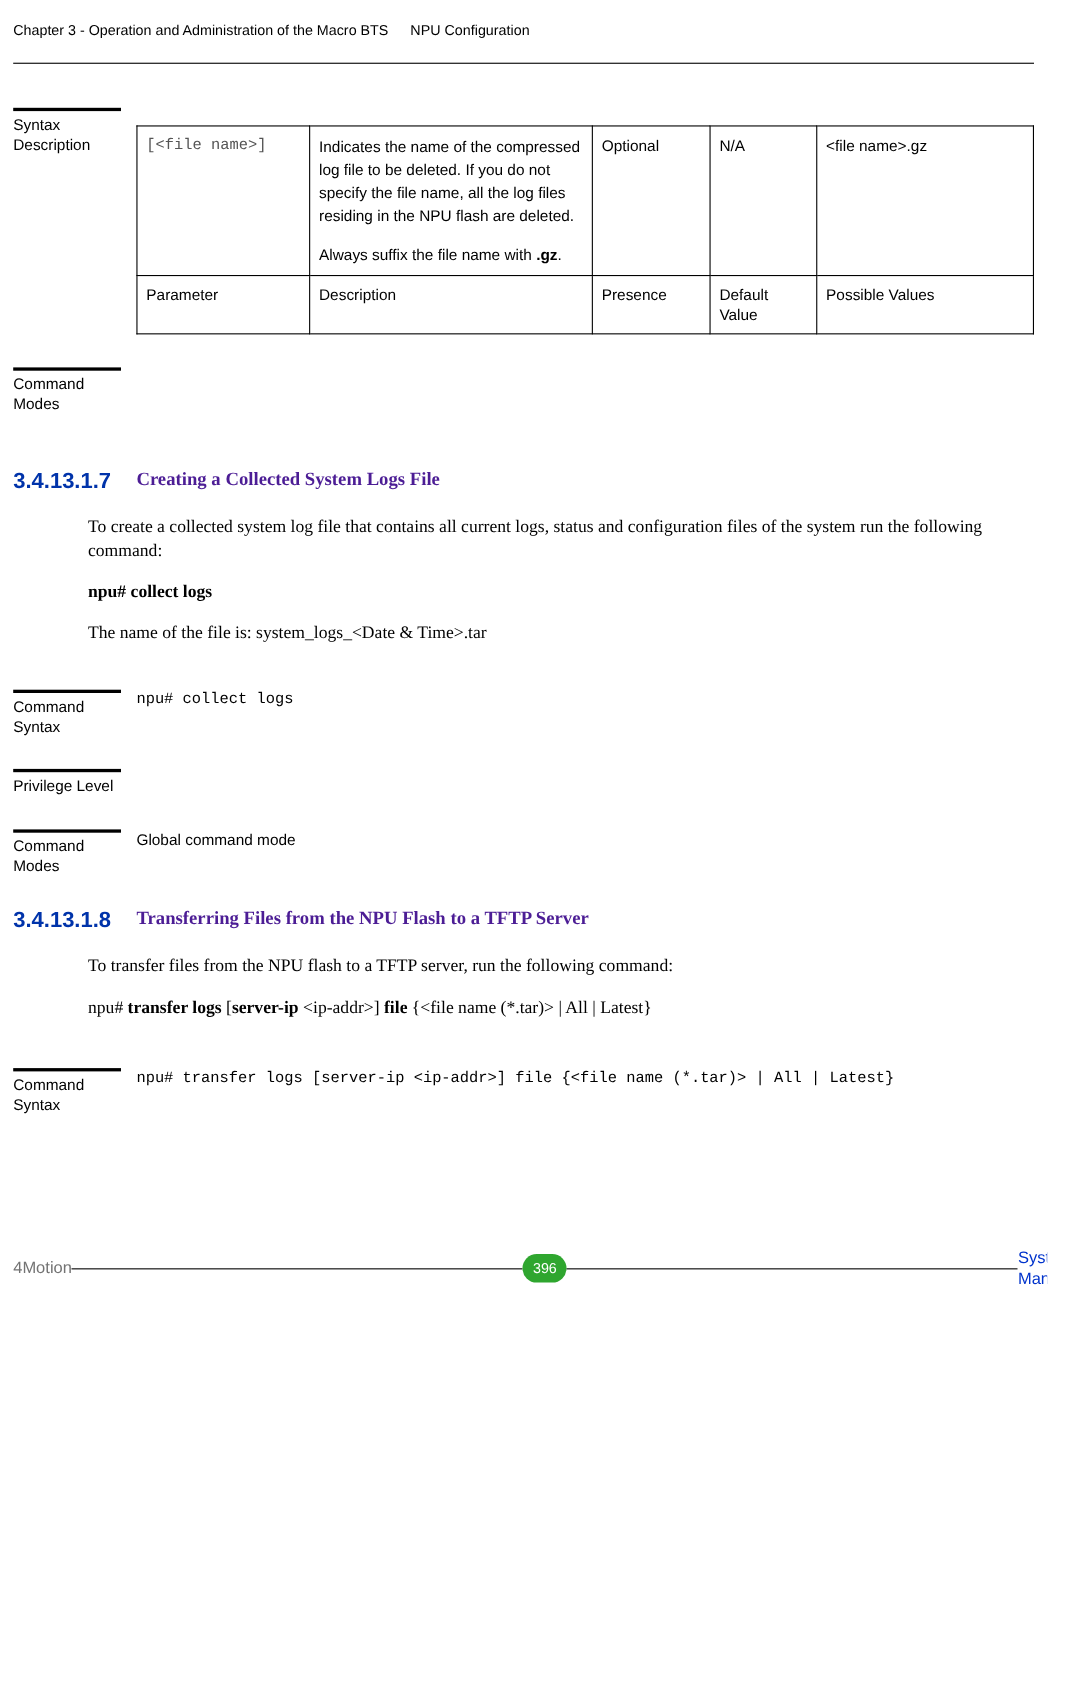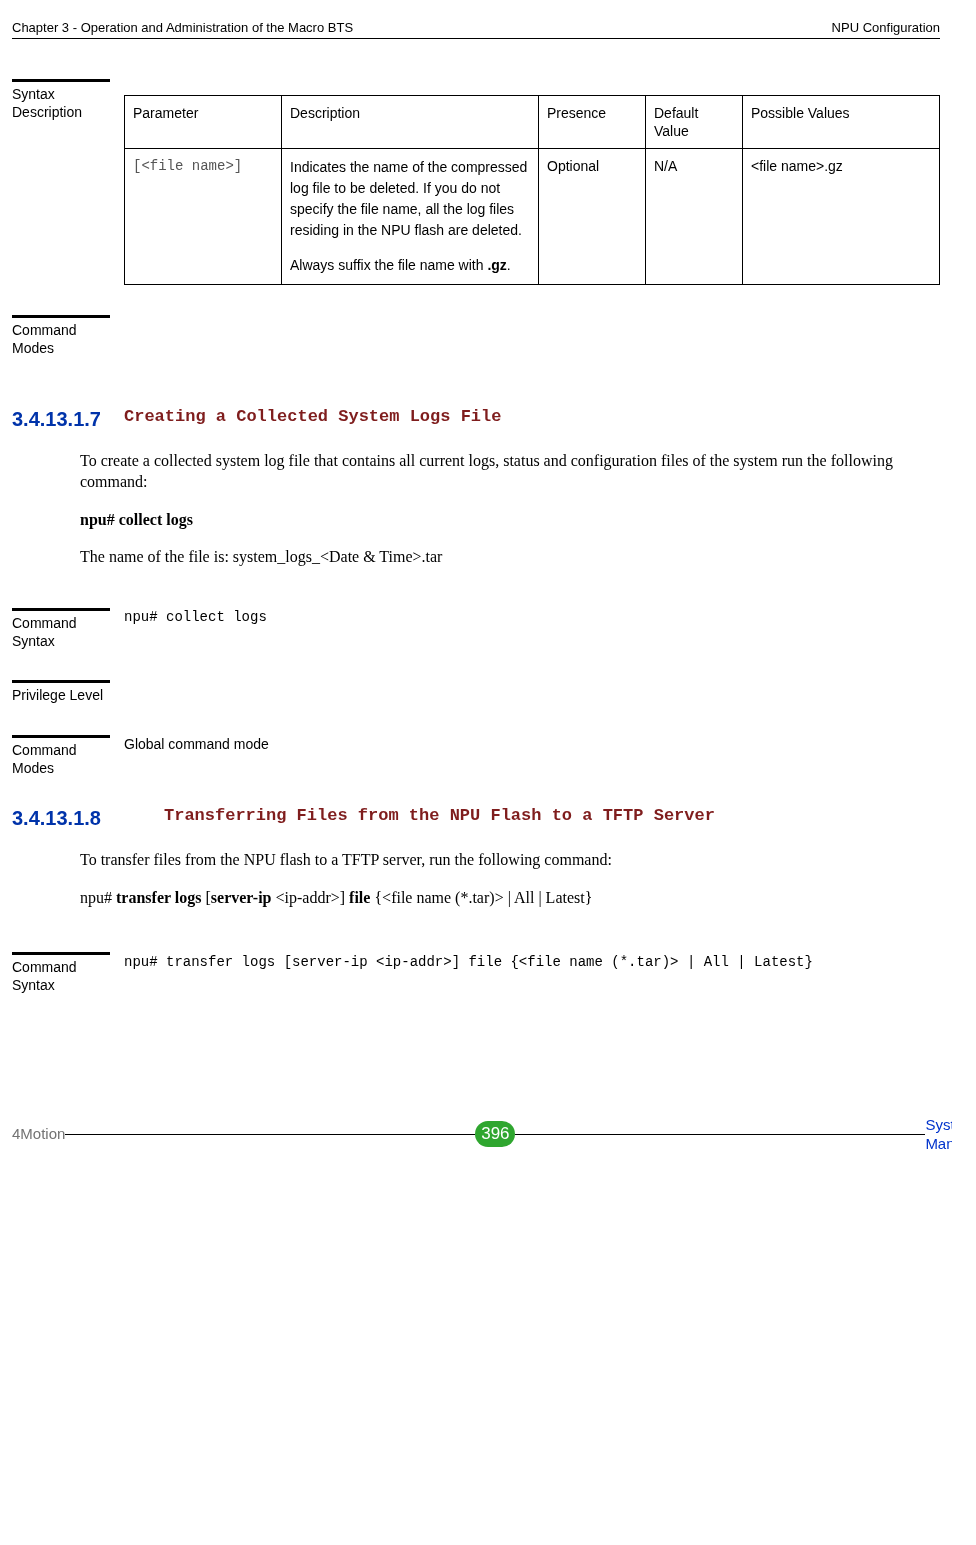--- a/index.html
+++ b/index.html
@@ -7,23 +7,24 @@
     font-size: 14px;
     color: #000;
     margin: 0;
     padding: 20px 12px 12px 12px;
     width: 952px;
     box-sizing: border-box;
     line-height: 1.3;
   }
   .header-row {
     display: flex;
-    justify-content: space-between;
+    justify-content: flex-start;
     font-size: 13px;
-    margin-bottom: 1px;
+    margin-bottom: 20px;
+    gap: 20px;
   }
   .header-line {
     border-bottom: 1px solid #000;
     margin-bottom: 40px;
   }
   .side-block {
     display: flex;
     align-items: flex-start;
     margin-bottom: 30px;
   }
@@ -70,24 +71,24 @@
     width: 98px;
     flex: 0 0 98px;
     color: #0033aa;
     font-size: 20px;
     font-weight: bold;
     font-family: Arial, Helvetica, sans-serif;
   }
   .sec-title {
     flex: 1;
     padding-left: 14px;
-    color: #7f1d1d;
+    color: #4c1d95;
     font-size: 17px;
     font-weight: bold;
-    font-family: Liberation Mono, monospace;
+    font-family: Liberation Serif, serif;
   }
   .body-text {
     margin-left: 68px;
     font-family: "Book Antiqua", Palatino, serif;
     font-size: 16px;
     margin-bottom: 16px;
     line-height: 1.35;
   }
   .body-bold {
     font-weight: bold;
@@ -104,21 +105,21 @@
   .footer-right { color: #0033cc; }
   .page-badge {
     background: #2fa62f;
     color: #fff;
     width: 40px;
     height: 26px;
     border-radius: 14px;
     display: inline-flex;
     align-items: center;
     justify-content: center;
-    font-size: 17px;
+    font-size: 13px;
   }
   .footer-center-wrap {
     display:flex;
     align-items:center;
   }
   .footer-rule-left {
     border-top:1px solid #000;
     width:410px;
     margin-right:0;
   }
@@ -139,38 +140,38 @@
 
 <div class="side-block">
   <div class="side-label-wrap">
     <div class="side-label-rule"></div>
     <div class="side-label">Syntax Description</div>
   </div>
   <div class="block-content" style="padding-top:16px;">
     <table class="param">
       <tbody>
           <tr>
-        <th style="width:140px;">Parameter</th>
-        <th style="width:240px;">Description</th>
-        <th style="width:90px;">Presence</th>
-        <th style="width:80px;">Default Value</th>
-        <th>Possible Values</th>
-      </tr>
-      <tr>
         <td class="mono" style="color:#555;">[&lt;file name&gt;]</td>
         <td>
           <div style="margin-bottom:14px; line-height:1.5;">Indicates the name of the compressed log file to be deleted. If you do not specify the file name, all the log files residing in the NPU flash are deleted.</div>
           <div style="line-height:1.5;">
             <span>Always suffix the file name with </span><b>.gz</b><span>.</span>
           </div>
         </td>
         <td>Optional</td>
         <td>N/A</td>
         <td>&lt;file name&gt;.gz</td>
       </tr>
+      <tr>
+        <th style="width:140px;">Parameter</th>
+        <th style="width:240px;">Description</th>
+        <th style="width:90px;">Presence</th>
+        <th style="width:80px;">Default Value</th>
+        <th>Possible Values</th>
+      </tr>
     </tbody>
       </table>
   </div>
 </div>
 
 <div class="side-block">
   <div class="side-label-wrap">
     <div class="side-label-rule"></div>
     <div class="side-label">Command Modes</div>
   </div>
@@ -200,21 +201,21 @@
 </div>
 
 <div class="side-block" style="margin-bottom:10px;">
   <div class="side-label-wrap">
     <div class="side-label-rule"></div>
     <div class="side-label">Command Modes</div>
   </div>
   <div class="block-content">Global command mode</div>
 </div>
 
-<div class="section" style="margin-top:28px;gap:40px;">
+<div class="section" style="margin-top:28px;">
   <div class="sec-number">3.4.13.1.8</div>
   <div class="sec-title">Transferring Files from the NPU Flash to a TFTP Server</div>
 </div>
 <div class="body-text">To transfer files from the NPU flash to a TFTP server, run the following command:</div>
 <div class="body-text">
   <span>npu# </span><b>transfer logs</b><span> [</span><b>server-ip</b><span> &lt;ip-addr&gt;] </span><b>file</b><span> {&lt;file name (*.tar)&gt; | All | Latest}</span>
 </div>
 
 <div style="height:28px;"></div>
 

